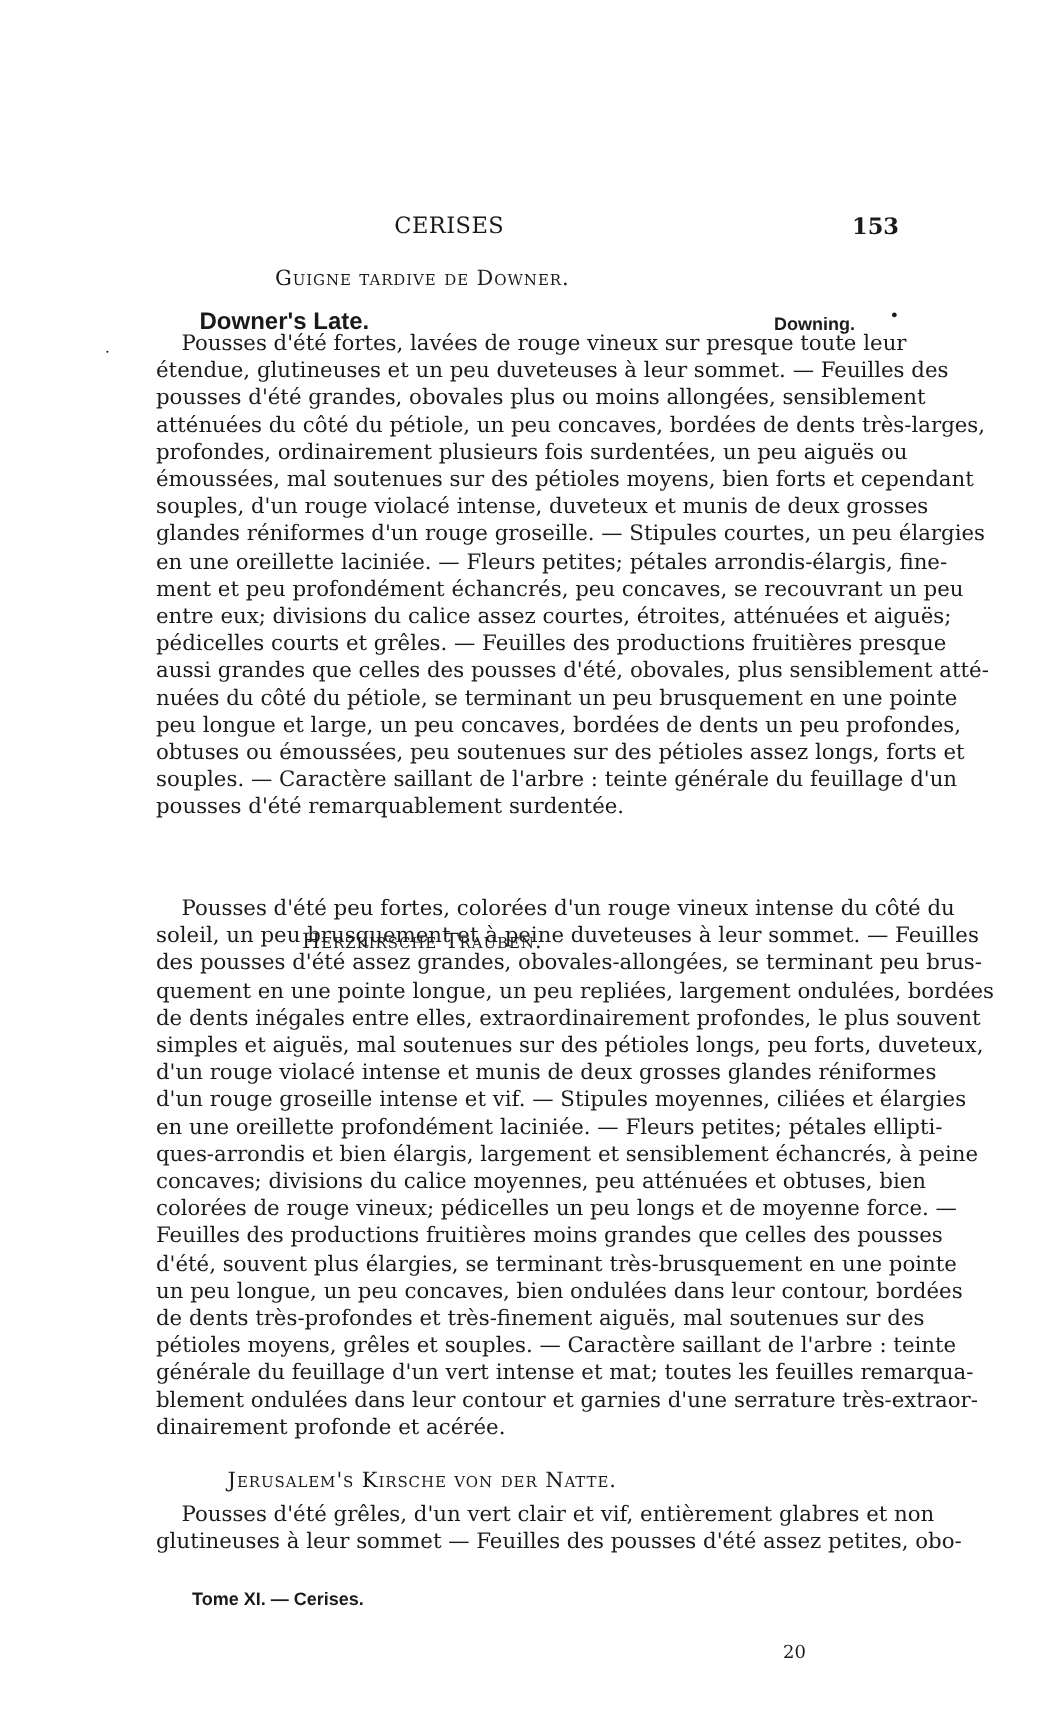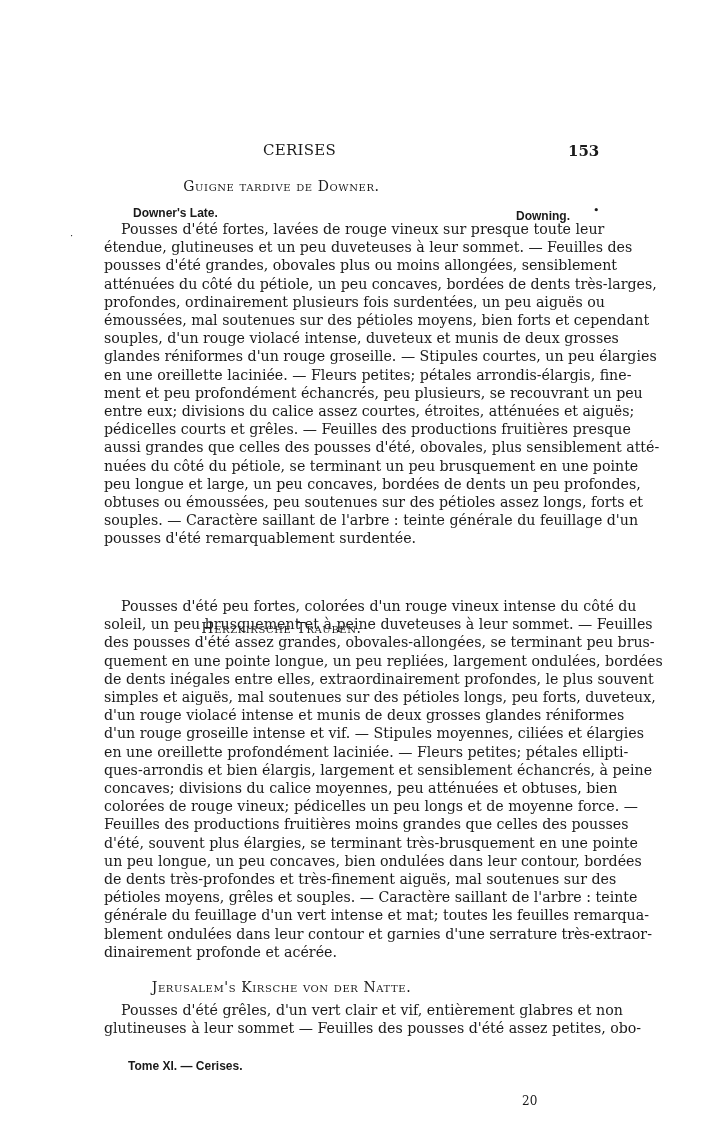--- a/index.html
+++ b/index.html
@@ -1,21 +1,21 @@
 <!DOCTYPE html>
 <html><head>
 <meta charset="utf-8">
 <style>
   html, body { margin: 0; padding: 0; background: #ffffff; }
   body { width: 707px; height: 1146px; position: relative; overflow: hidden; color: #1a1a1a; font-family: "DejaVu Serif", "Liberation Serif", serif; }
   .abs { position: absolute; }
   .running-head { top: 141px; left: 0; width: 599px; text-align: center; font-size: 15px; letter-spacing: 0.3px; }
   .page-num { top: 142px; left: 568px; font-size: 15px; font-weight: bold; }
   .sec-title { left: 0; width: 563px; text-align: center; font-size: 14px; font-variant: small-caps; letter-spacing: 0.6px; }
-  .syn-left { top: 206px; left: 133px; font-size: 12px; font-weight: bold; font-family: "Liberation Sans", sans-serif; }
+  .syn-left { top: 206px; left: 133px; font-size: 16px; font-weight: bold; font-family: "Liberation Sans", sans-serif; }
   .syn-right { top: 209px; left: 516px; font-size: 12px; font-weight: bold; font-family: "Liberation Sans", sans-serif; }
   .mark { top: 204px; left: 593px; font-size: 11px; }
   .mark2 { top: 230px; left: 70px; font-size: 10px; }
   .para { left: 104px; width: 498px; font-size: 14.2px; line-height: 18.2px; text-align: justify; }
   .para .line { display: block; white-space: nowrap; text-align-last: justify; text-align: justify; }
   .para .line.last { text-align-last: left; }
   .para .line.indent { padding-left: 17px; }
   .footer-left { top: 1059px; left: 128px; font-size: 12px; font-weight: bold; font-family: "Liberation Sans", sans-serif; }
   .footer-right { top: 1062px; left: 522px; font-size: 12px; font-weight: normal; margin-top: 32px; }
 </style>
@@ -34,21 +34,21 @@
 <div class="abs para" style="top:220px;">
     <span class="line indent">Pousses d'été fortes, lavées de rouge vineux sur presque toute leur</span>
     <span class="line">étendue, glutineuses et un peu duveteuses à leur sommet. — Feuilles des</span>
     <span class="line">pousses d'été grandes, obovales plus ou moins allongées, sensiblement</span>
     <span class="line">atténuées du côté du pétiole, un peu concaves, bordées de dents très-larges,</span>
     <span class="line">profondes, ordinairement plusieurs fois surdentées, un peu aiguës ou</span>
     <span class="line">émoussées, mal soutenues sur des pétioles moyens, bien forts et cependant</span>
     <span class="line">souples, d'un rouge violacé intense, duveteux et munis de deux grosses</span>
     <span class="line">glandes réniformes d'un rouge groseille. — Stipules courtes, un peu élargies</span>
     <span class="line">en une oreillette laciniée. — Fleurs petites; pétales arrondis-élargis, fine-</span>
-    <span class="line">ment et peu profondément échancrés, peu plusieurs, se recouvrant un peu</span>
+    <span class="line">ment et peu profondément échancrés, peu concaves, se recouvrant un peu</span>
     <span class="line">entre eux; divisions du calice assez courtes, étroites, atténuées et aiguës;</span>
     <span class="line">pédicelles courts et grêles. — Feuilles des productions fruitières presque</span>
     <span class="line">aussi grandes que celles des pousses d'été, obovales, plus sensiblement atté-</span>
     <span class="line">nuées du côté du pétiole, se terminant un peu brusquement en une pointe</span>
     <span class="line">peu longue et large, un peu concaves, bordées de dents un peu profondes,</span>
     <span class="line">obtuses ou émoussées, peu soutenues sur des pétioles assez longs, forts et</span>
     <span class="line">souples. — Caractère saillant de l'arbre : teinte générale du feuillage d'un</span>
     <span class="line last">pousses d'été remarquablement surdentée.</span>
   </div>
 

